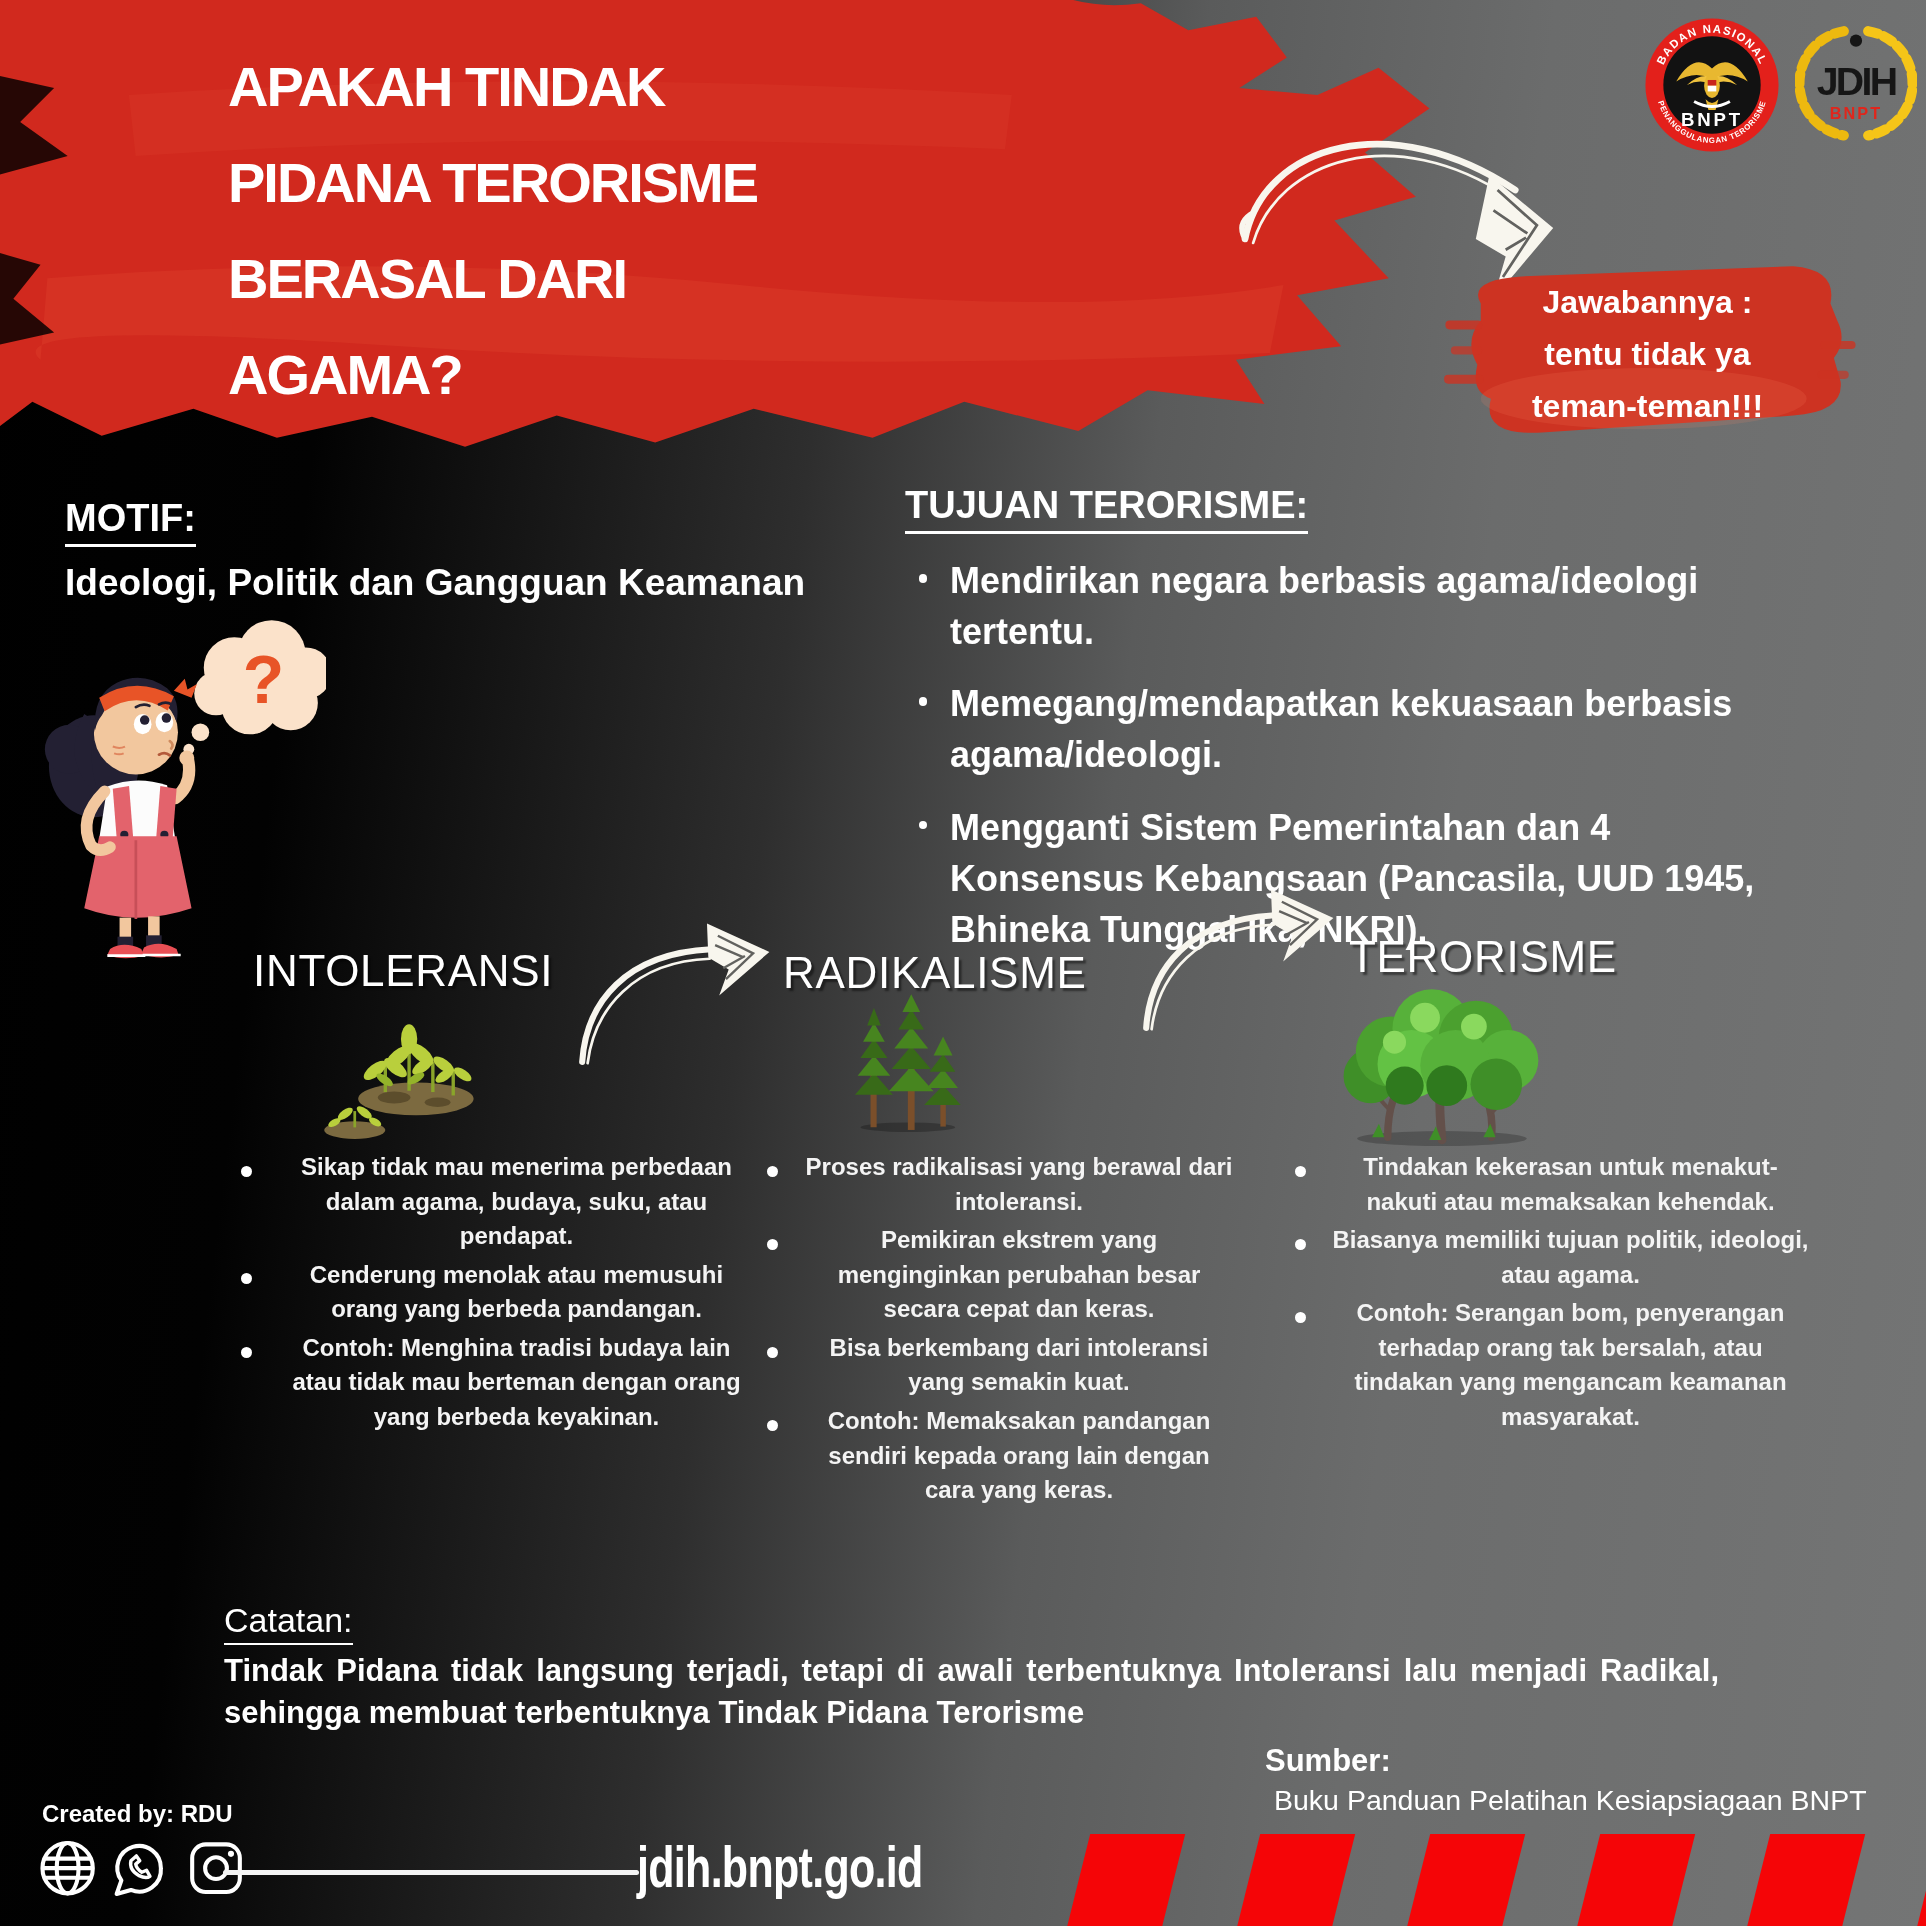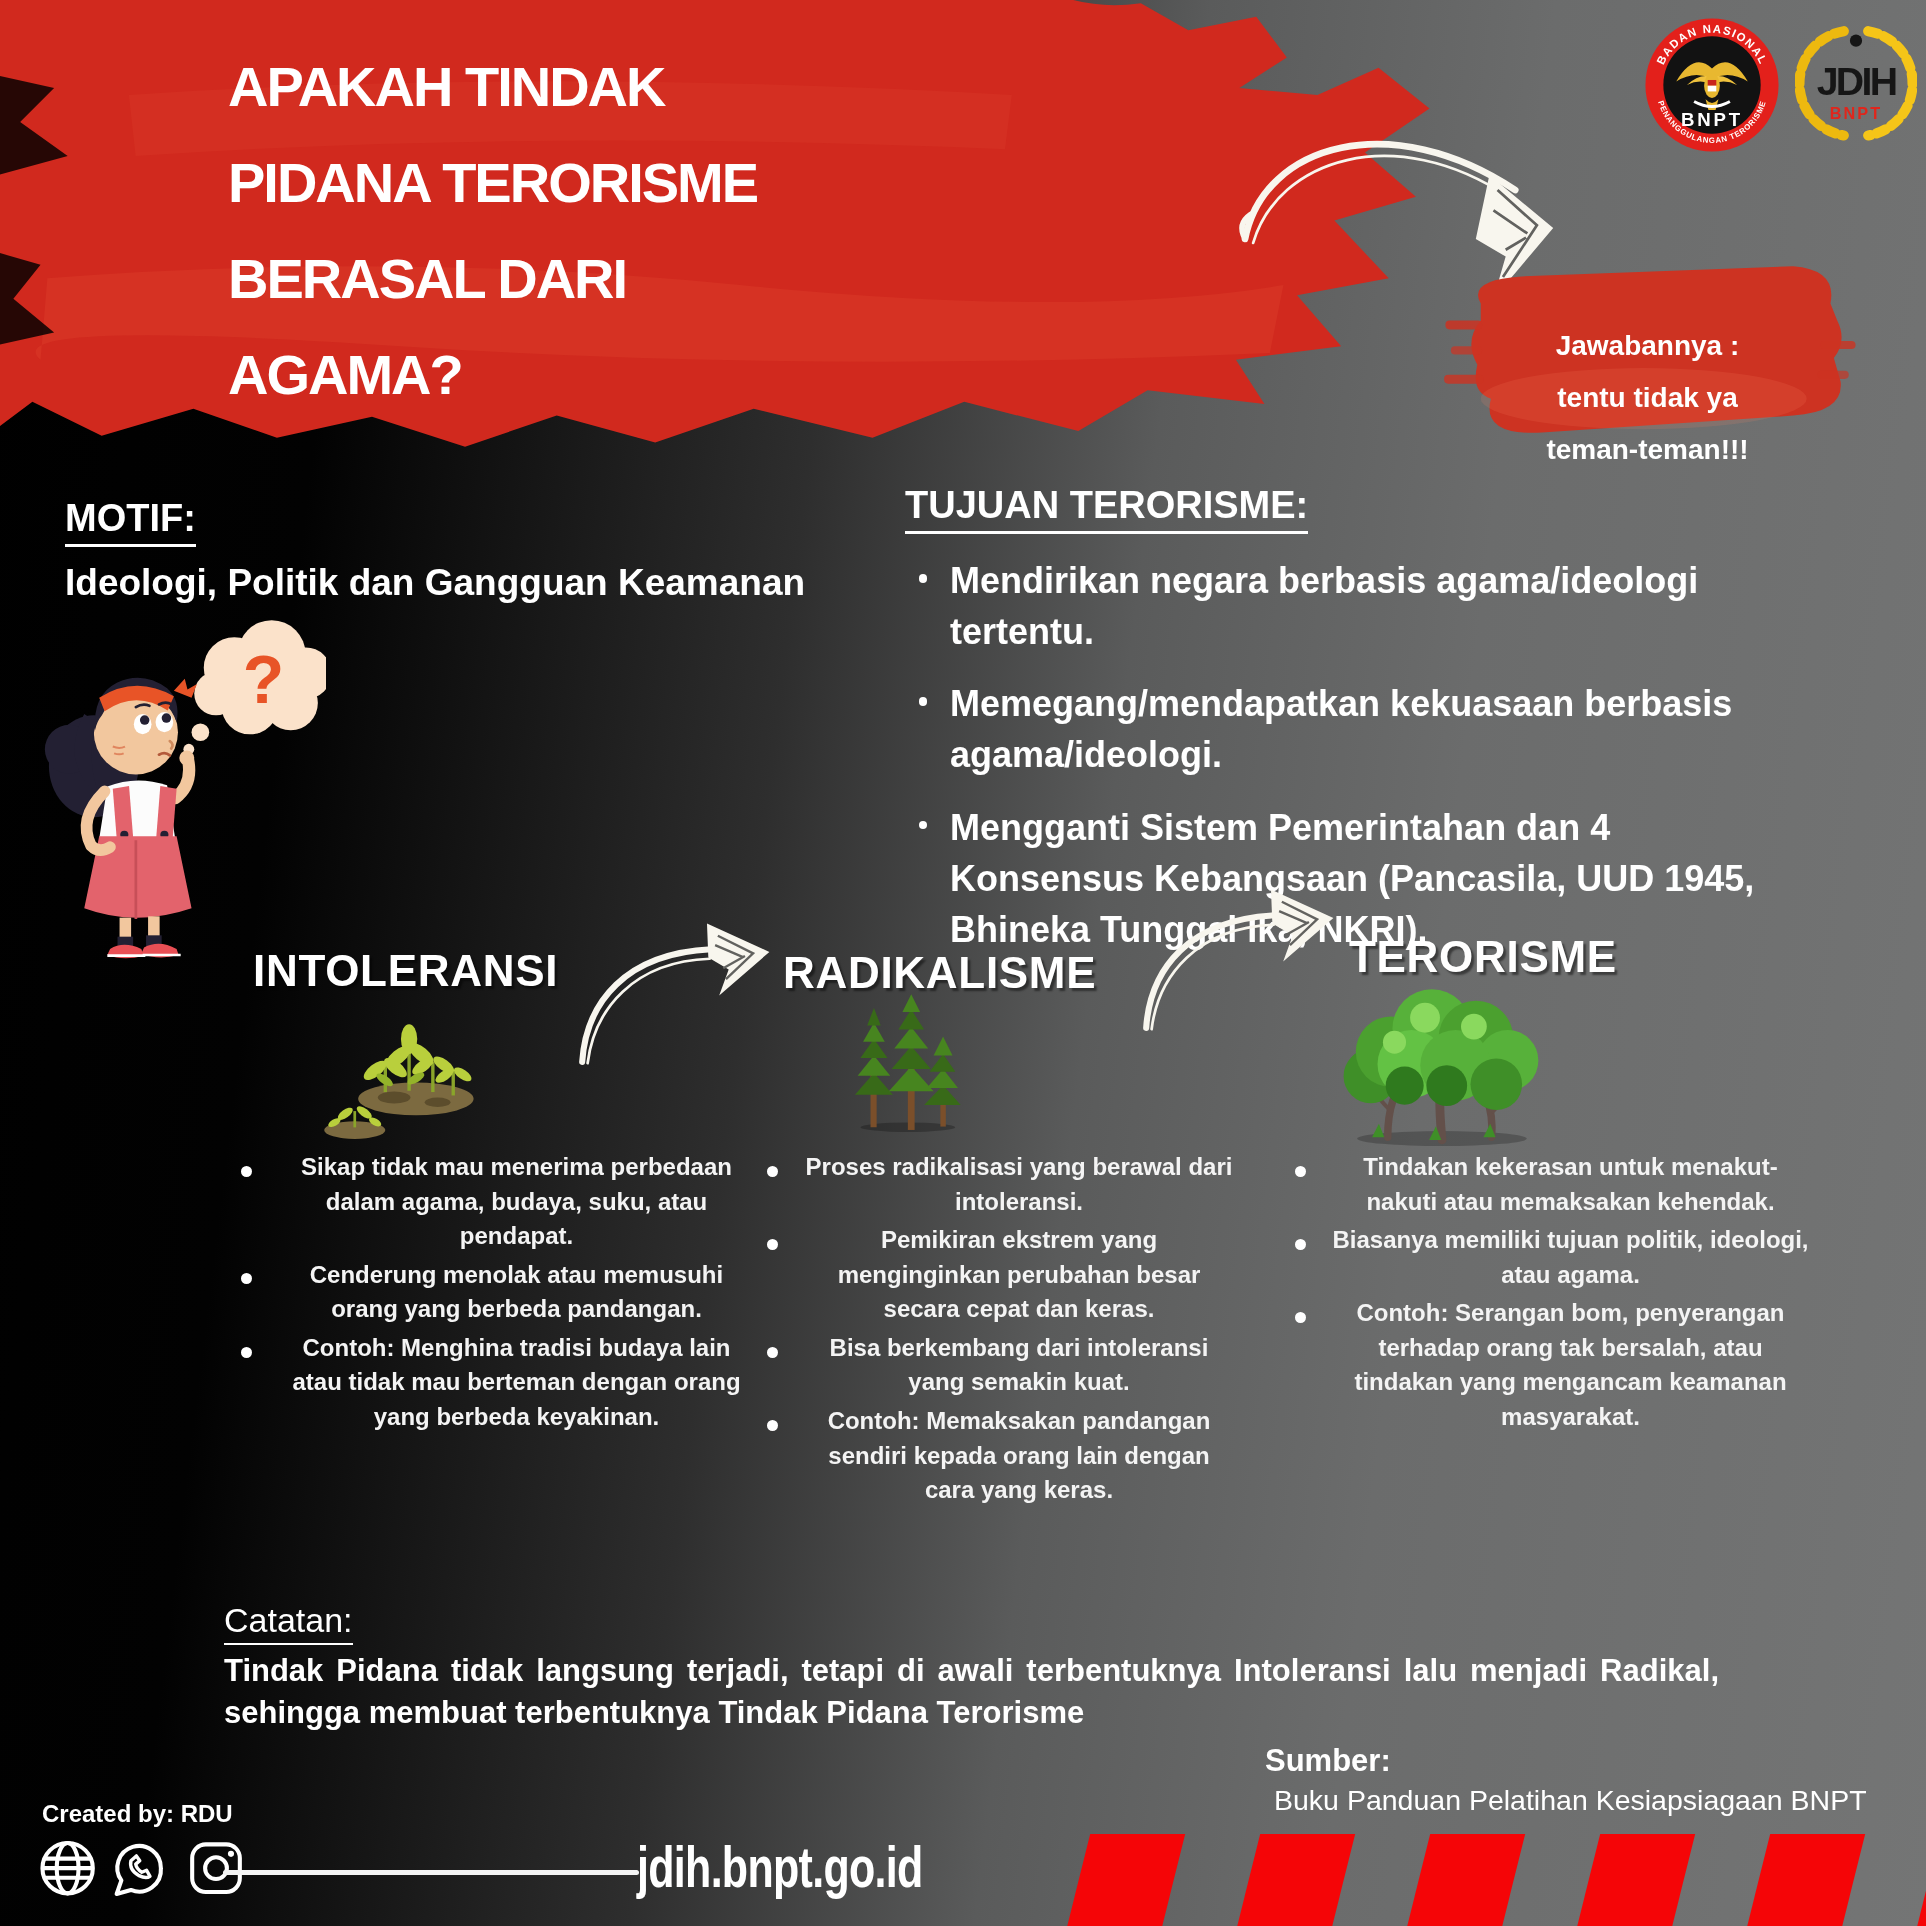--- a/index.html
+++ b/index.html
@@ -7,34 +7,34 @@
     position:relative;width:1926px;height:1926px;overflow:hidden;
     font-family:"Liberation Sans",sans-serif;color:#fff;
     background:linear-gradient(97deg,#000 0%,#020202 17%,#2e2e2e 40%,#5a5b5b 56%,#6b6c6c 72%,#747575 100%);
   }
   .abs{position:absolute;}
   
   .title-block{left:228px;top:39px;width:1019px;}
   .title-line{font-size:56px;line-height:96px;font-weight:700;letter-spacing:-2px;color:#fff;}
   
   .answer-text{left:1466px;top:276px;width:363px;text-align:center;font-weight:700;
-    font-size:28px;line-height:52px;color:#fff;margin-top:44px;}
+    font-size:32px;line-height:52px;color:#fff;}
   
   .section-heading{font-size:38px;font-weight:700;color:#fff;display:inline-block;
     border-bottom:3.4px solid #fff;padding-bottom:4.1px;}
   .motif-block{left:65px;top:497px;width:849px;}
   .motif-text{margin-top:15px;font-size:37px;font-weight:700;}
   .tujuan-block{left:905px;top:484px;width:904px;}
   ul.dotlist{list-style:none;margin:9.5px 0 0 0;padding:0;}
   ul.dotlist li{position:relative;padding-left:45px;font-size:36px;font-weight:700;
     line-height:1.42;margin-top:21px;}
   ul.dotlist li::before{content:"";position:absolute;left:13.6px;top:19px;width:8.8px;height:8.8px;
     border-radius:50%;background:#fff;}
   
-  .stage-label{font-size:44px;font-weight:700;letter-spacing:0.7px;color:#fff;
+  .stage-label{font-size:44px;font-weight:400;letter-spacing:0.7px;color:#fff;
     text-shadow:2.7px 3.4px 2px rgba(0,0,0,.45);}
   
   .points{top:1150px;}
   ul.ptlist{list-style:none;margin:0;padding:0;}
   ul.ptlist li{position:relative;padding-left:42px;font-size:24px;font-weight:700;
     line-height:1.44;color:#f4f4f4;margin-bottom:4.1px;text-align:center;}
   ul.ptlist li::before{content:"";position:absolute;left:6.8px;top:15.6px;width:11px;height:11px;
     border-radius:50%;background:#fff;}
   .col1{left:234px;width:523px;}
   .col2{left:760px;width:476px;}

